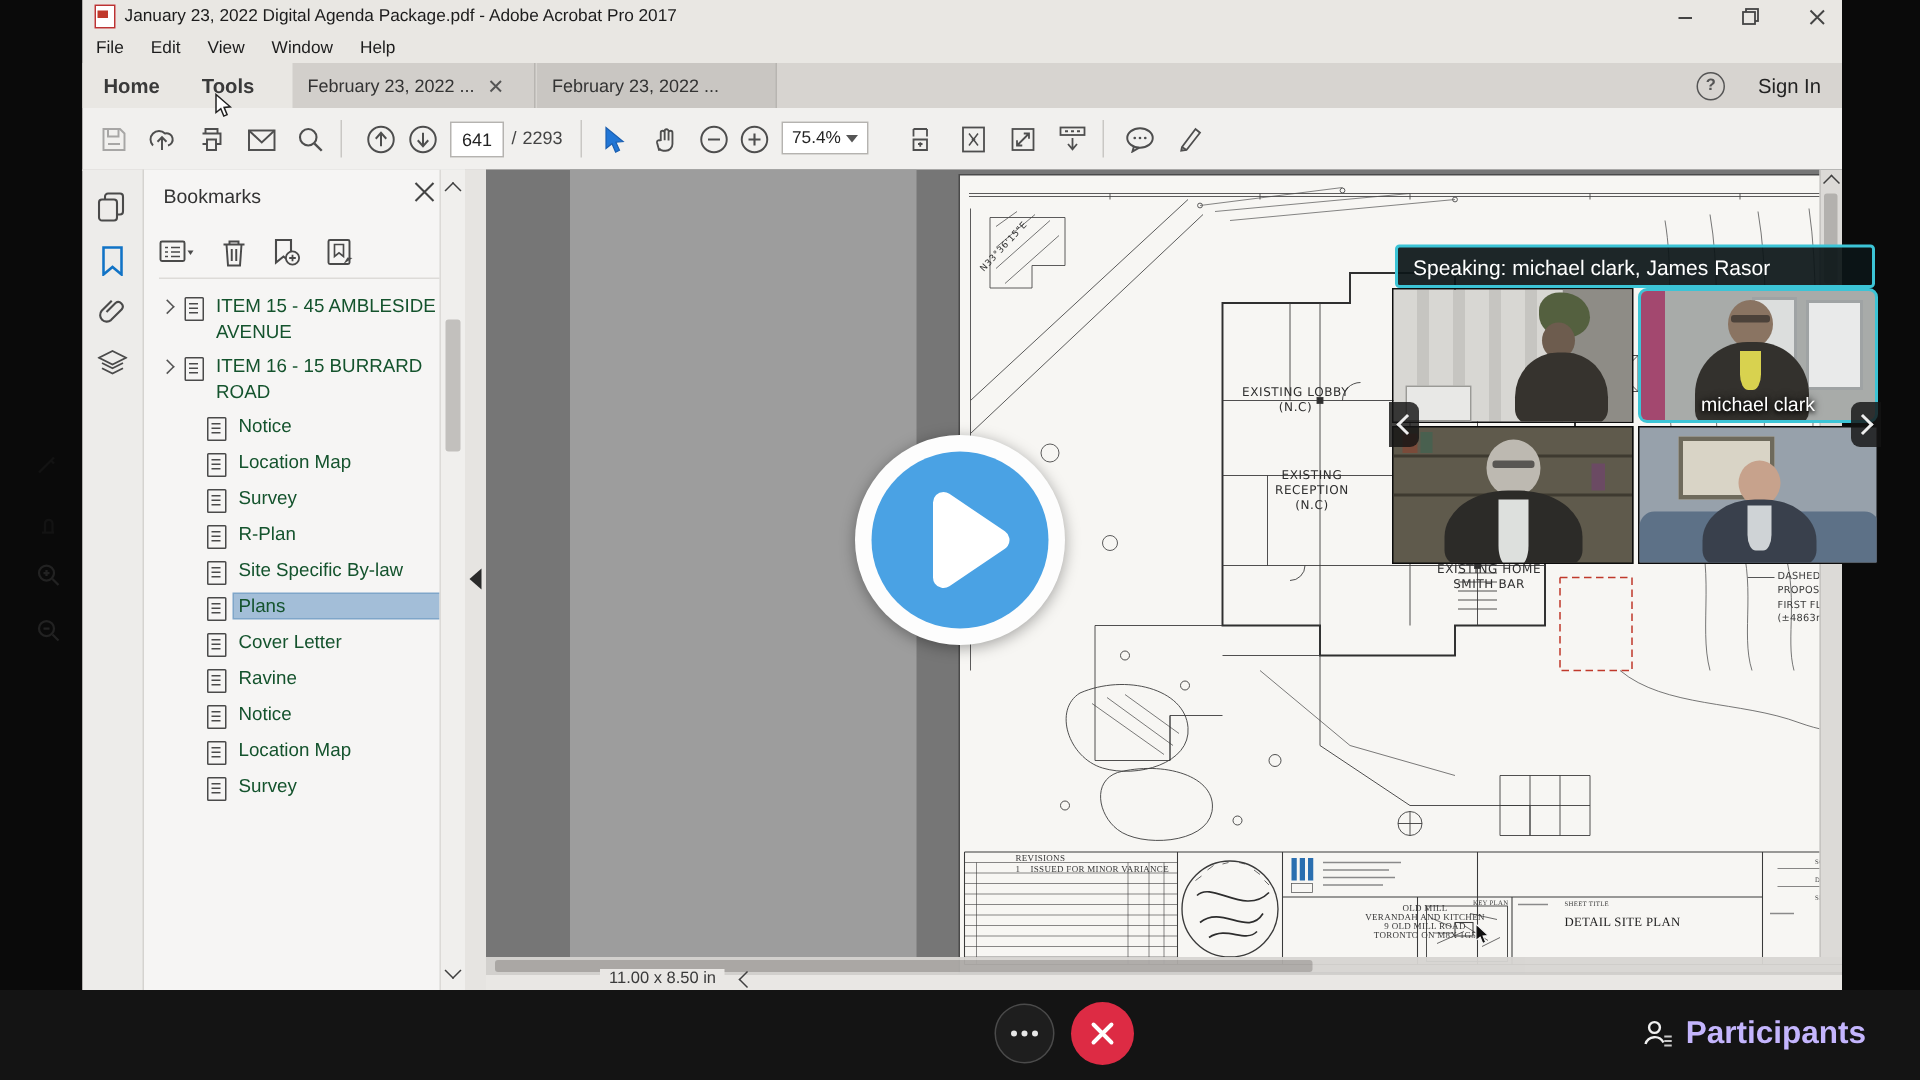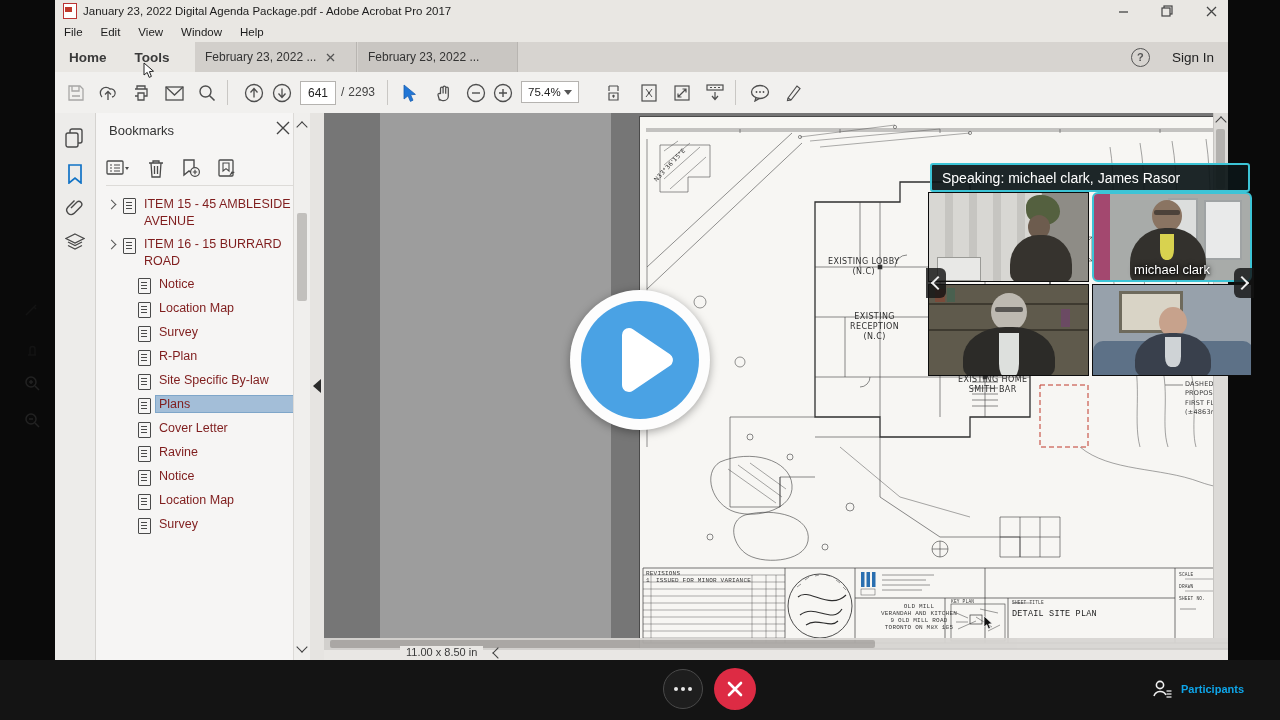--- a/index.html
+++ b/index.html
@@ -45,41 +45,41 @@
   .pclose{position:absolute;right:18px;top:8px;width:16px;height:16px;}
   .ptools{position:absolute;left:10px;top:38px;width:190px;height:34px;display:flex;align-items:center;gap:18px;border-bottom:1px solid #dddbd8;}
   .bmlist{position:absolute;left:0;top:80px;width:198px;}
   .bm-row{display:flex;align-items:flex-start;padding:3px 0 3px 12px;line-height:1.35;}
   .bm-row.lvl2{padding-left:42px;}
   .chev{width:6px;height:6px;border-right:1.7px solid #555;border-bottom:1.7px solid #555;display:inline-block;flex:none;margin:5px 8px 0 0;}
   .chev.right{transform:rotate(-45deg);}
   .chev.down{transform:rotate(45deg);margin-top:3px;}
   .bm-ic{flex:none;width:11px;height:14px;border:1.4px solid #4a4a4a;border-radius:1px;margin:2px 8px 0 0;position:relative;background:#f6f5f4;}
   .bm-ic::before{content:"";position:absolute;left:2px;top:3px;width:6px;height:1.2px;background:#4a4a4a;box-shadow:0 3px 0 #4a4a4a,0 6px 0 #4a4a4a;}
-  .bm-label{font-size:12.5px;color:#7f1d1d;max-width:146px;}
+  .bm-label{font-size:12.5px;color:#14532d;max-width:146px;}
   .lvl1 .bm-label{max-width:148px;}
   .selected .bm-label{background:#a3bed8;outline:1px solid #7fa6c9;padding:0 3px;margin-left:-3px;max-width:132px;width:132px;}
   .pscroll{position:absolute;right:0;top:0;width:16px;height:547px;background:#f0efed;border-left:1px solid #dcdad7;}
   .pthumb{position:absolute;left:3px;top:100px;width:10px;height:88px;background:#c2c0bd;border-radius:2px;}
   .splitter{position:absolute;left:255px;top:113px;width:14px;height:547px;background:#e6e4e1;}
   .splitarrow{position:absolute;left:3px;top:266px;width:0;height:0;border-top:7px solid transparent;border-bottom:7px solid transparent;border-right:8px solid #2a2a2a;}
   .docarea{position:absolute;left:269px;top:113px;width:904px;height:547px;background:#767676;overflow:hidden;}
   .greypage{position:absolute;left:56px;top:0;width:231px;height:525px;background:#9d9d9d;}
   .whitepage{position:absolute;left:316px;top:4px;width:615px;height:531px;background:#f7f6f3;box-shadow:0 0 0 1px #4a4a4a;}
   .hsb{position:absolute;left:0;top:525px;width:904px;height:12px;background:#d7d5d2;opacity:.95;}
   .hthumb{position:absolute;left:6px;top:2px;width:545px;height:8px;background:#adaaa7;border-radius:2px;}
   .statusrow{position:absolute;left:0;top:537px;width:904px;height:10px;background:#e9e7e4;}
   .sizetxt{position:absolute;left:76px;top:533px;font-size:11px;color:#3a3a3a;background:#e9e7e4;padding:0 6px;}
   .vsb{position:absolute;right:0;top:0;width:14px;height:525px;background:#dcdad7;border-left:1px solid #c6c4c1;}
   .vthumb{position:absolute;left:2px;top:16px;width:9px;height:60px;background:#b3b1ae;border-radius:2px;}
   .schev{width:7px;height:7px;border-right:1.8px solid #3f3f3f;border-bottom:1.8px solid #3f3f3f;display:inline-block;position:absolute;}
   
   .plab{position:absolute;color:#2f2f2f;font-size:8px;letter-spacing:.4px;text-align:center;line-height:1.25;font-family:"DejaVu Sans",sans-serif;white-space:nowrap;}
   .pnote{position:absolute;color:#3a3a3a;font-size:6.5px;letter-spacing:.2px;line-height:1.45;font-family:"DejaVu Sans",sans-serif;white-space:nowrap;}
-  .tb-tiny{position:absolute;color:#3a3a3a;font-size:6px;letter-spacing:.2px;font-family:Liberation Mono, monospace;white-space:nowrap;}
+  .tb-tiny{position:absolute;color:#3a3a3a;font-size:6px;letter-spacing:.2px;font-family:Liberation Serif, serif;white-space:nowrap;margin-left:31px;}
   
   .vcont{position:absolute;left:928px;top:160px;width:324px;height:218px;}
   .banner{position:absolute;left:2px;top:3px;width:316px;height:25px;background:rgba(12,22,24,.93);
           border:2px solid #3cc4d6;border-radius:3px;display:flex;align-items:center;}
   .bannertxt{color:#fff;font-size:14px;margin-left:10px;white-space:nowrap;}
   .tile{position:absolute;overflow:hidden;background:#222;border:1px solid #0c0c0c;box-sizing:border-box;}
   .tileactive{border:2.5px solid #3cc4d6;border-radius:6px;}
   .namechip{position:absolute;left:0;right:0;bottom:3px;text-align:center;color:#fff;font-size:13px;text-shadow:0 1px 3px #000,0 0 6px #000;}
   .head{position:absolute;border-radius:50%;}
   .torso{position:absolute;border-radius:46% 46% 10px 10px / 62% 62% 10px 10px;}
@@ -93,21 +93,21 @@
   .botbar{position:absolute;left:0;top:660px;width:1280px;height:60px;background:#141414;}
   .unmute{position:absolute;left:522px;top:10px;width:128px;height:38px;border-radius:20px;background:#232323;border:1px solid #4e4e4e;
           display:flex;align-items:center;box-sizing:border-box;padding:0 12px;gap:6px;}
   .unmutetxt{color:#f2f2f2;font-size:15px;font-weight:700;}
   .dchev{width:8px;height:8px;border-right:2px solid #ddd;border-bottom:2px solid #ddd;transform:rotate(45deg);margin-left:4px;margin-top:-4px;}
   .morebtn{position:absolute;left:663px;top:9px;width:40px;height:40px;border-radius:50%;background:#1e1e1e;border:1px solid #4a4a4a;
            display:flex;align-items:center;justify-content:center;gap:3px;box-sizing:border-box;}
   .dot{width:4px;height:4px;border-radius:50%;background:#e8e8e8;}
   .leavebtn{position:absolute;left:714px;top:8px;width:42px;height:42px;border-radius:50%;background:#dd2b44;display:flex;align-items:center;justify-content:center;}
   .parts{position:absolute;right:36px;top:10px;height:38px;display:flex;align-items:center;gap:9px;}
-  .partstxt{color:#0ea5e9;font-size:11px;font-weight:600;}
+  .partstxt{color:#c4b5fd;font-size:21px;font-weight:600;}
   .faint{opacity:.28;}
   svg{display:block;}
 </style>
 </head>
 <body>
 
 <div class="stage">
 
   <div class="ab faint" style="left:24px;top:303px">
     <svg width="16" height="16">

